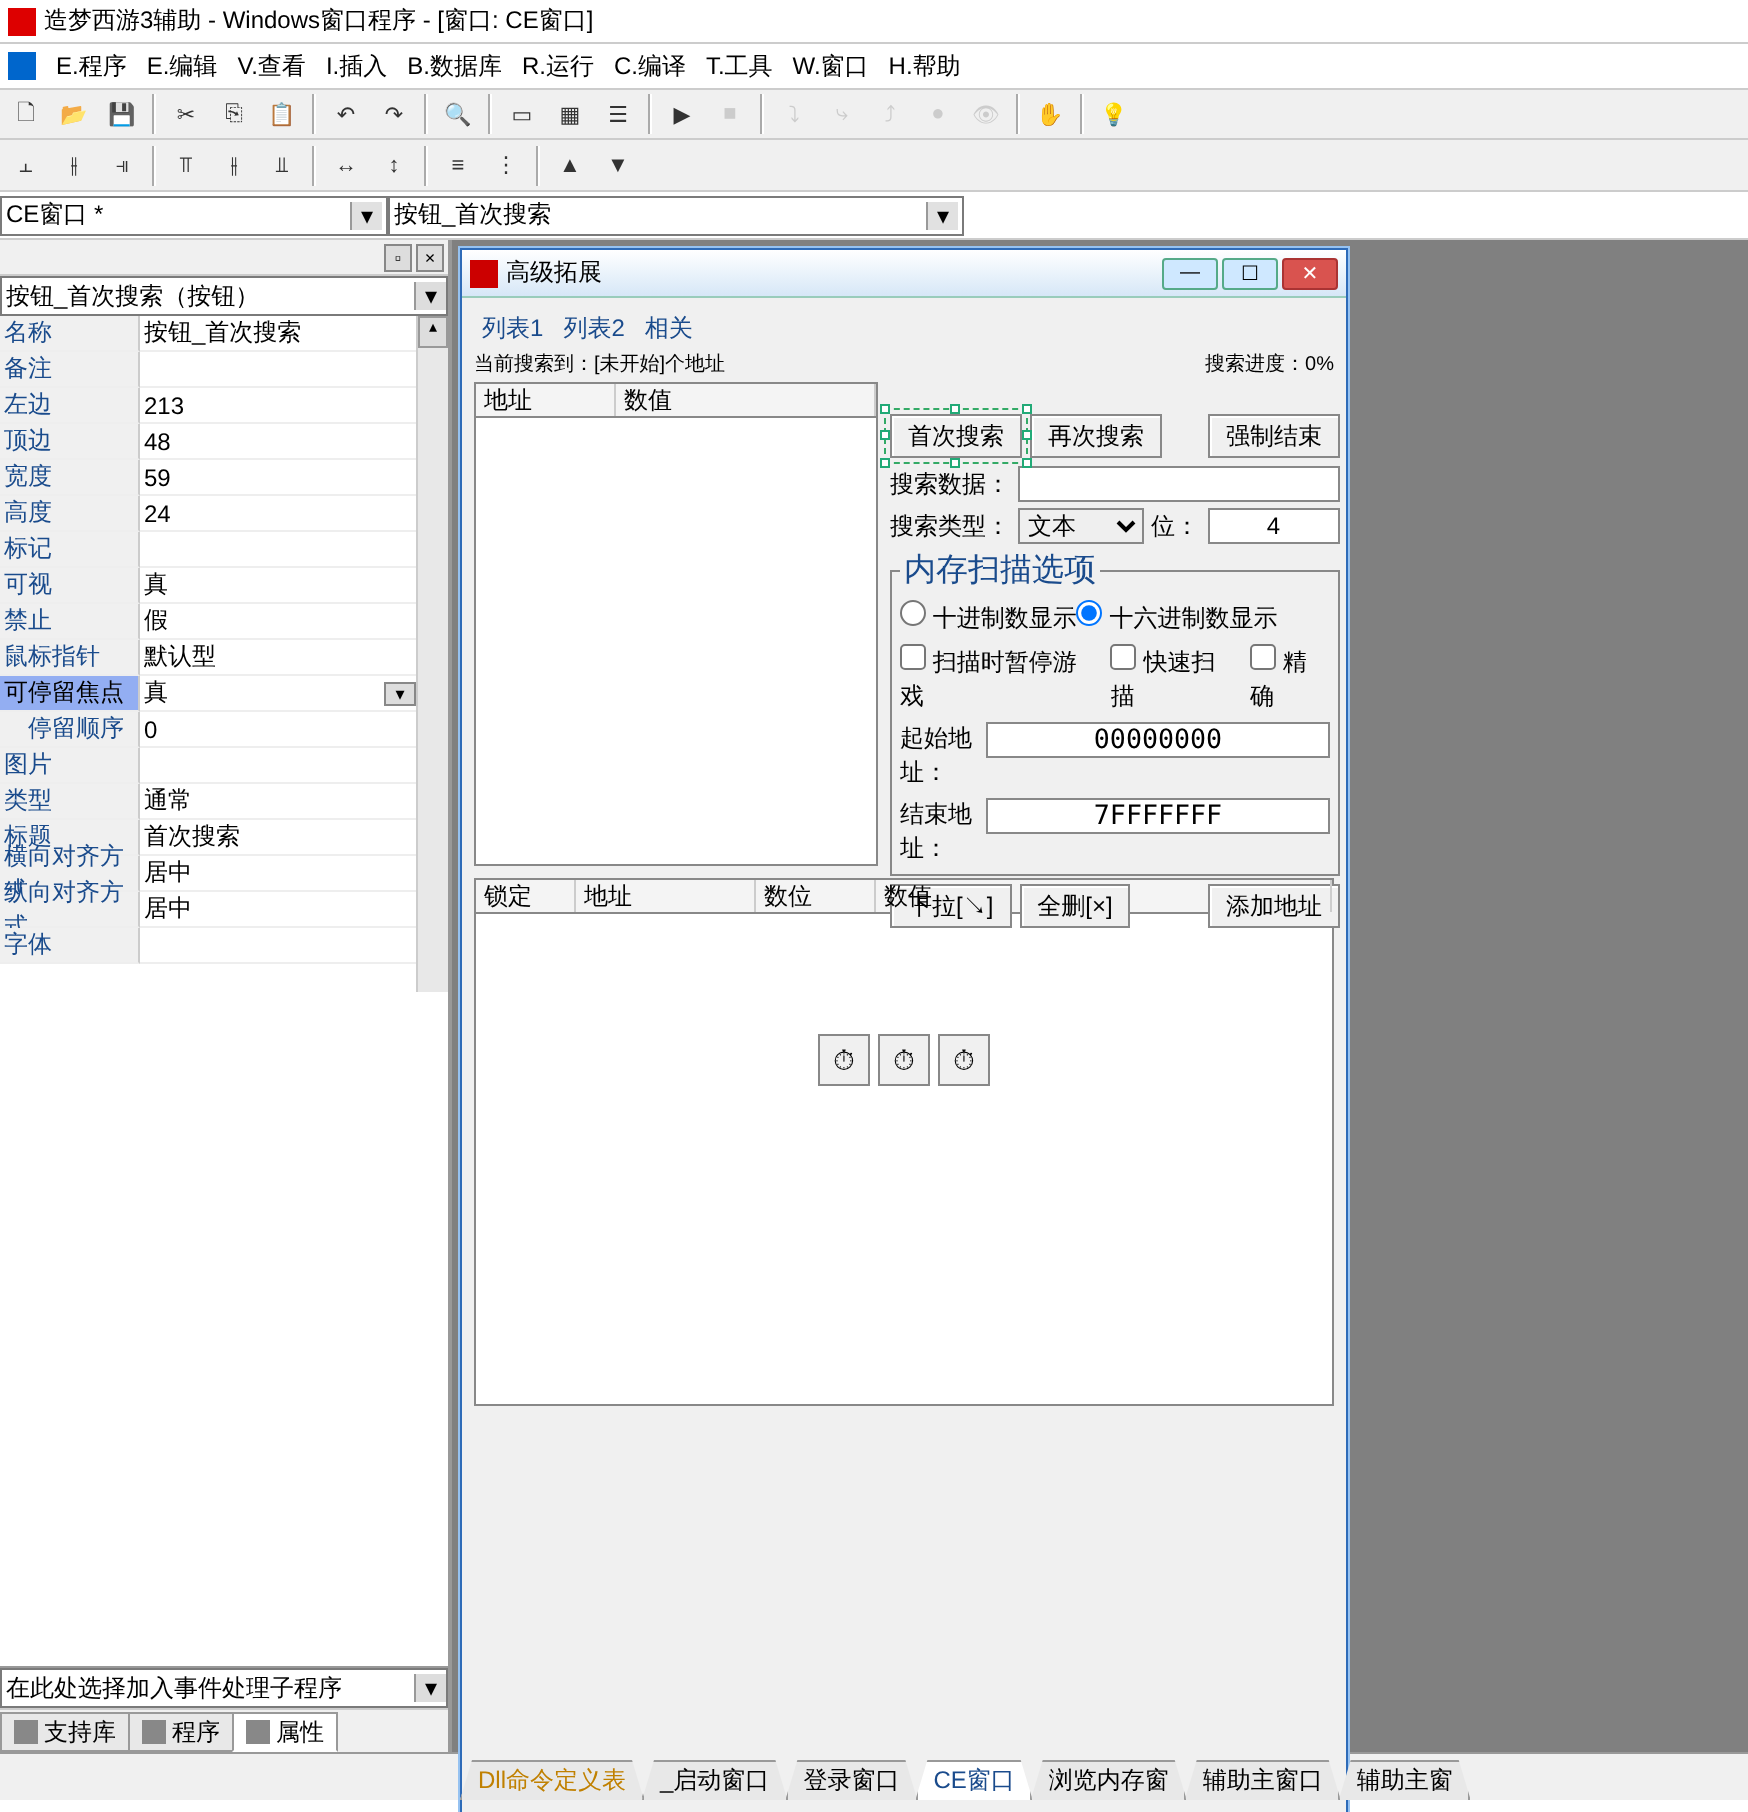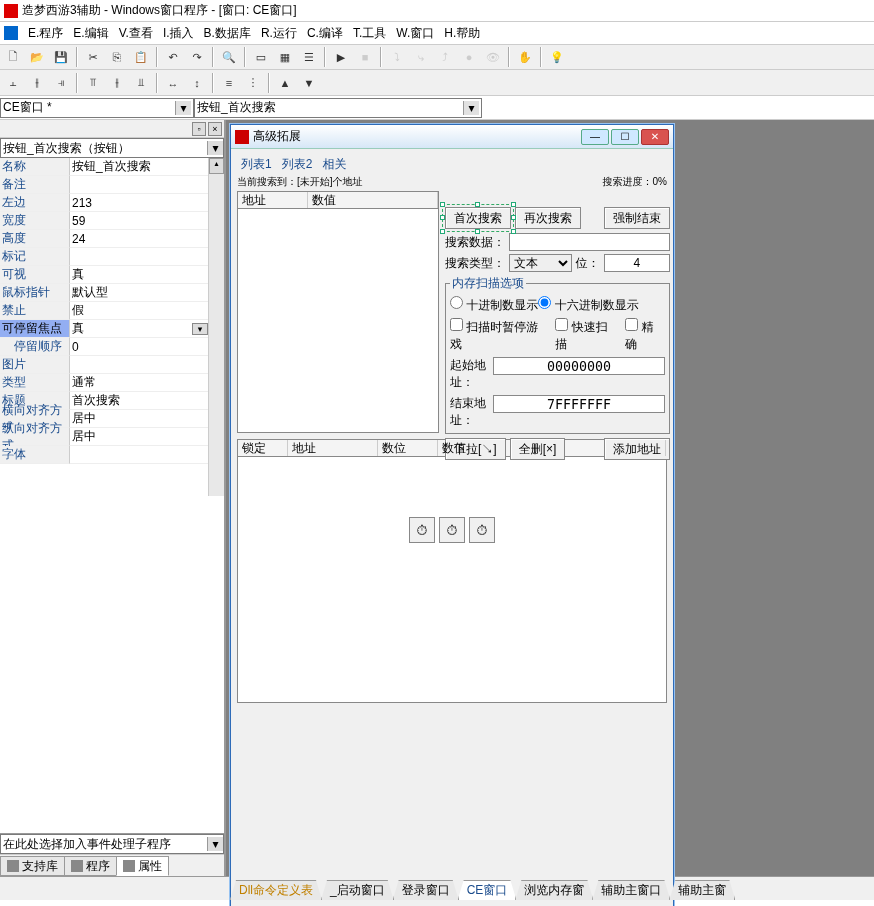--- a/index.html
+++ b/index.html
@@ -53,21 +53,21 @@
 .right-controls { flex: 1; padding-left: 6px; }
 .btn { height: 22px; padding: 0 8px; border: 1px solid #888; background: #f0f0f0; font-size: 12px; display: inline-flex; align-items: center; box-shadow: inset 1px 1px 0 #fff; }
 .btn-row { display: flex; gap: 4px; margin-bottom: 4px; align-items: center; }
 .selected-btn { outline: 1px dashed #3a6; outline-offset: 2px; position: relative; }
 .handle { position: absolute; width: 5px; height: 5px; background: #fff; border: 1px solid #2a7; }
 .fieldrow { display: flex; align-items: center; gap: 4px; margin-bottom: 3px; font-size: 12px; }
 .fieldrow label { white-space: nowrap; }
 .fieldrow input[type=text] { flex: 1; height: 18px; border: 1px solid #888; padding: 0 2px; font-size: 12px; }
 .fieldrow select { height: 18px; border: 1px solid #888; font-size: 12px; }
 fieldset { border: 1px solid #888; padding: 4px; margin-bottom: 4px; font-size: 12px; }
-fieldset legend { font-size: 12px; padding: 0 2px; color: #1a4b8c; }
+fieldset legend { font-size: 16px; padding: 0 2px; color: #1a4b8c; }
 .radio-row { display: flex; margin-bottom: 4px; }
 .check-row { display: flex; gap: 6px; flex-wrap: nowrap; }
 .addr-row { display: flex; gap: 0; margin-top: 4px; }
 .addr-row input { flex: 1; height: 18px; border: 1px solid #888; text-align: center; font-family: monospace; }
 .lower-list { margin-top: 6px; }
 .lower-head { display: flex; border: 1px solid #888; background: #f4f4f4; height: 18px; }
 .lower-head .col { border-right: 1px solid #ccc; padding: 0 4px; display: flex; align-items: center; }
 .lower-body { height: 246px; background: #fff; border: 1px solid #888; border-top: none; display: flex; align-items: flex-start; justify-content: center; padding-top: 60px; gap: 4px; }
 .clock-btn { width: 26px; height: 26px; border: 1px solid #888; background: #f0f0f0; display: inline-flex; align-items: center; justify-content: center; font-size: 14px; }
 .ftab { height: 20px; padding: 0 8px; border: 1px solid #999; background: #e8e8e8; font-size: 12px; display: flex; align-items: center; margin-right: -1px; border-bottom: none; clip-path: polygon(6px 0, calc(100% - 6px) 0, 100% 100%, 0 100%); }
@@ -186,20 +186,26 @@
                 <span></span>
               </div>
             </div>
             <div class="prop-row">
               <div class="pname">左边</div>
               <div class="pval">
                 <span>213</span>
               </div>
             </div>
             <div class="prop-row">
+              <div class="pname">顶边</div>
+              <div class="pval">
+                <span>48</span>
+              </div>
+            </div>
+            <div class="prop-row">
               <div class="pname">宽度</div>
               <div class="pval">
                 <span>59</span>
               </div>
             </div>
             <div class="prop-row">
               <div class="pname">高度</div>
               <div class="pval">
                 <span>24</span>
               </div>
@@ -210,29 +216,29 @@
                 <span></span>
               </div>
             </div>
             <div class="prop-row">
               <div class="pname">可视</div>
               <div class="pval">
                 <span>真</span>
               </div>
             </div>
             <div class="prop-row">
+              <div class="pname">禁止</div>
+              <div class="pval">
+                <span>假</span>
+              </div>
+            </div>
+            <div class="prop-row">
               <div class="pname">鼠标指针</div>
               <div class="pval">
                 <span>默认型</span>
-              </div>
-            </div>
-            <div class="prop-row">
-              <div class="pname">禁止</div>
-              <div class="pval">
-                <span>假</span>
               </div>
             </div>
             <div class="prop-row selected">
               <div class="pname">可停留焦点</div>
               <div class="pval">
                 <span>真</span>
                 <span class="dd">▾</span>
               </div>
             </div>
             <div class="prop-row">

